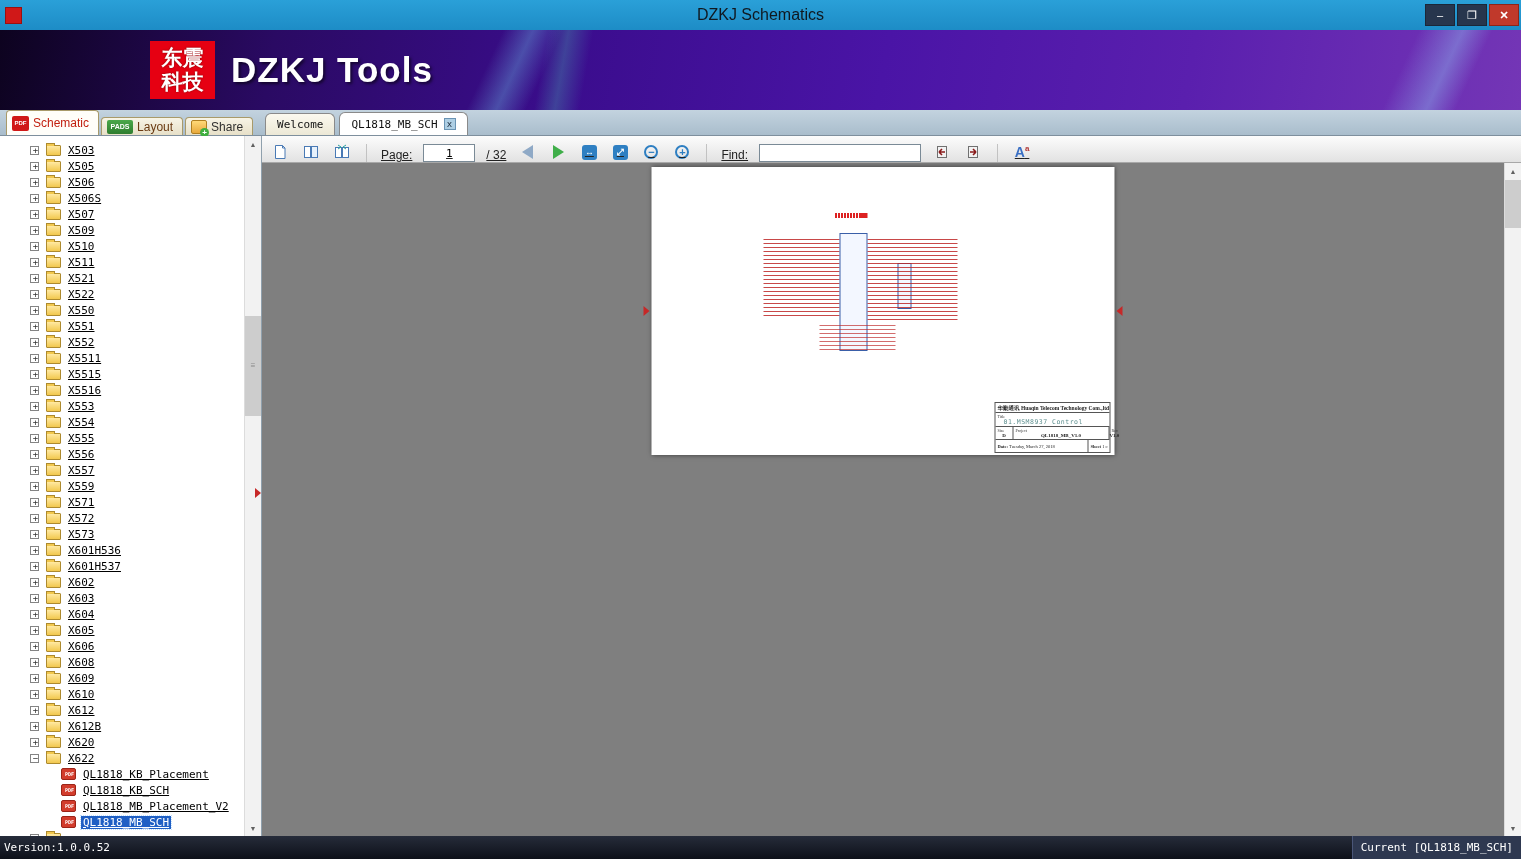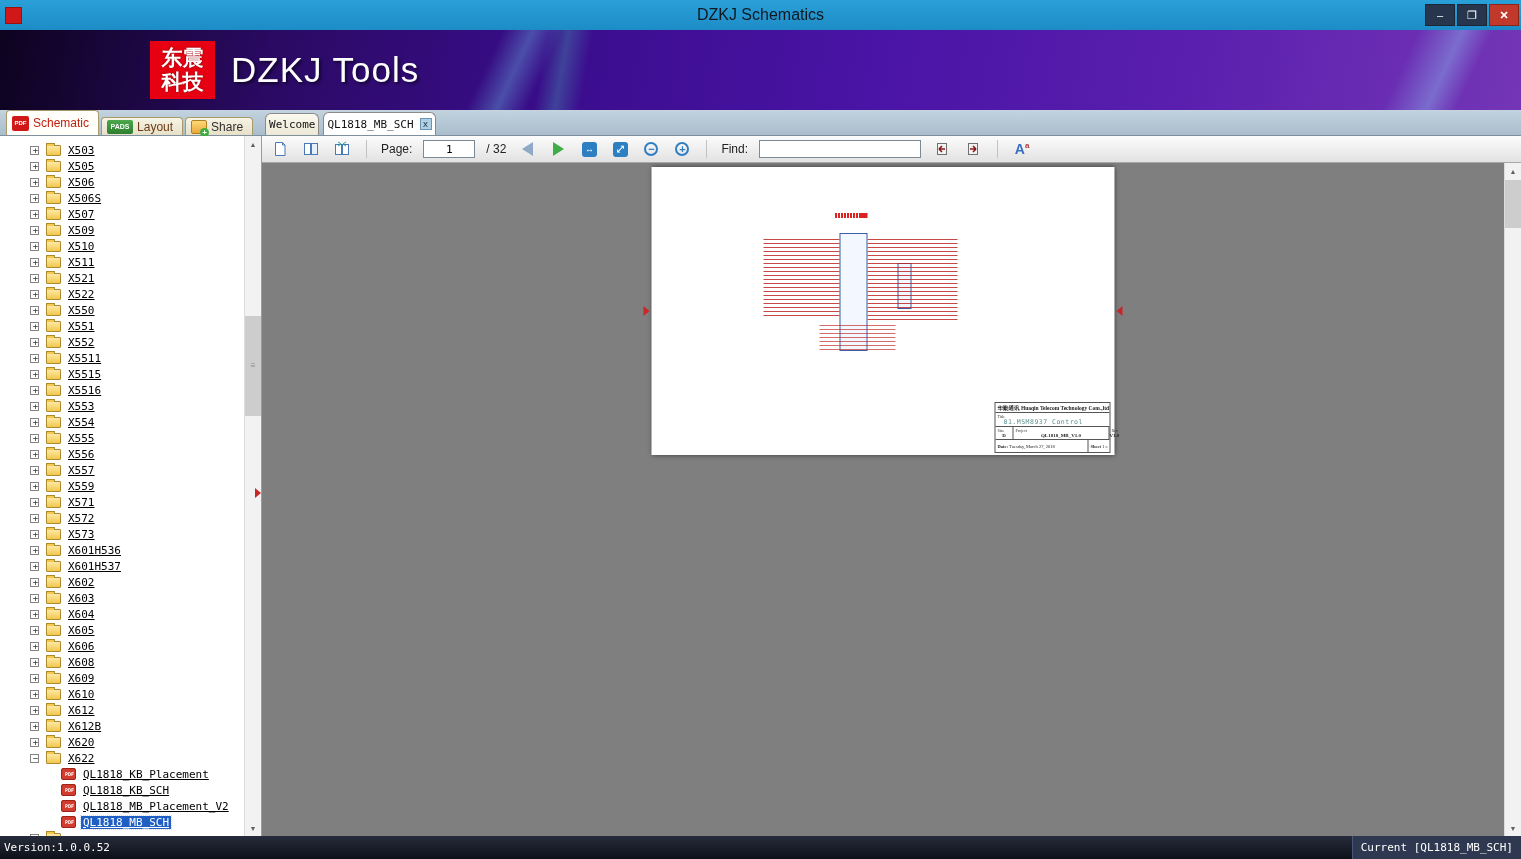--- a/index.html
+++ b/index.html
@@ -17,36 +17,36 @@
   .tb-btn.close { background:#c0392b; border:1px solid #8e2418; font-weight:bold; }
 
   
   .banner { height:80px; flex:0 0 80px; position:relative; overflow:hidden; display:flex; align-items:center;
     background:linear-gradient(100deg,#0d031f 0%,#2a0a63 18%,#3b0d8e 38%,#4a14a6 58%,#5a1fae 78%,#7436b6 100%); }
   .streak { position:absolute; top:-30px; height:160px; pointer-events:none; }
   .s1 { left:360px; width:300px; background:linear-gradient(115deg,transparent 42%,rgba(120,230,255,.30) 50%,transparent 58%); }
   .s2 { left:470px; width:180px; background:linear-gradient(100deg,transparent 40%,rgba(80,255,200,.22) 50%,transparent 62%); }
   .s3 { left:1330px; width:220px; background:linear-gradient(115deg,transparent 35%,rgba(150,220,255,.35) 50%,transparent 60%); }
   .logo-box { width:65px; height:58px; margin-left:150px; background:#e60012; color:#fff; display:flex; flex-direction:column; align-items:center; justify-content:center; font-weight:bold; font-size:21px; line-height:1.15; z-index:1; text-shadow:0 0 2px #7a0000; flex:0 0 65px; }
-  .brand { color:#fff; font-size:35px; font-weight:normal; letter-spacing:1px; margin-left:16px; text-shadow:2px 2px 3px rgba(0,0,0,.55); z-index:1;text-align:right; }
+  .brand { color:#fff; font-size:35px; font-weight:bold; letter-spacing:1px; margin-left:16px; text-shadow:2px 2px 3px rgba(0,0,0,.55); z-index:1;text-align:right; }
   .banner-subtitle { margin-left:auto; margin-right:110px; color:#fff; font-size:29px; font-weight:bold; text-shadow:2px 2px 3px rgba(0,0,0,.5); z-index:1; }
 
   
   .tabrow { height:26px; flex:0 0 26px; background:linear-gradient(#c3d3df,#a9bdcc); display:flex; align-items:flex-end; padding-left:6px; border-bottom:1px solid #7e8f9d; }
   .app-tab { display:flex; align-items:center; gap:4px; height:18px; padding:0 9px 0 5px; background:linear-gradient(#f7f4e6,#e7e0c8); border:1px solid #a89a6a; border-bottom:none; border-radius:4px 4px 0 0; margin-right:2px; font-size:12px; cursor:default; }
   .app-tab.active { background:#fffef9; height:25px; }
   .tab-label-schematic { color:#c22010; }
   .tab-label-layout { color:#6a3a12; }
   .tab-label-share { color:#303030; }
   .badge-pdf { width:17px; height:15px; background:#d01818; border-radius:2px; color:#fff; font-size:6px; font-weight:bold; display:flex; align-items:center; justify-content:center; }
   .badge-pads { width:26px; height:14px; background:linear-gradient(#4aa84a,#2f7d2f); border-radius:2px; color:#fff; font-size:7px; font-weight:bold; display:flex; align-items:center; justify-content:center; }
   .icon-share { width:16px; height:14px; position:relative; background:linear-gradient(#ffd978,#e8a93c); border:1px solid #b07f20; border-radius:2px; }
   .icon-share::after { content:"+"; position:absolute; right:-3px; bottom:-4px; width:9px; height:9px; background:#3fae3f; border-radius:50%; color:#fff; font-size:8px; line-height:9px; text-align:center; font-weight:bold; }
   .doc-tabs { display:flex; align-items:flex-end; margin-left:10px; }
-  .doc-tab { height:22px; padding:0 3px; background:linear-gradient(#fbf9ef,#ece8d6); border:1px solid #8a8a8a; border-bottom:none; border-radius:6px 6px 0 0; font-family:"DejaVu Sans Mono",monospace; font-size:11px; color:#111; display:flex; align-items:center; gap:6px; margin-right:4px; cursor:default; }
+  .doc-tab { height:22px; padding:0 11px; background:linear-gradient(#fbf9ef,#ece8d6); border:1px solid #8a8a8a; border-bottom:none; border-radius:6px 6px 0 0; font-family:"DejaVu Sans Mono",monospace; font-size:11px; color:#111; display:flex; align-items:center; gap:6px; margin-right:4px; cursor:default; }
   .doc-tab.active { background:#fff; height:23px; }
   .tab-close { width:12px; height:12px; background:#aecfe4; border:1px solid #6a94b4; color:#234; font-size:9px; line-height:10px; text-align:center; cursor:pointer; }
 
   
   .content { flex:1; display:flex; min-height:0; position:relative; background:#fff; }
 
   
   .sidebar { width:262px; flex:0 0 262px; background:#fff; border-right:1px solid #8fa0ad; display:flex; min-height:0; }
   .tree { flex:1; overflow:hidden; padding-top:6px; }
   .tree-row { display:flex; align-items:center; height:16px; padding-left:30px; font-size:11px; font-family:"DejaVu Sans Mono",monospace; color:#000; white-space:nowrap; cursor:default; }
@@ -69,21 +69,21 @@
   .scroll-thumb { position:absolute; left:0; width:16px; background:#cdcdcd; cursor:pointer; }
   .scroll-thumb .grip { position:absolute; left:50%; top:50%; transform:translate(-50%,-50%); color:#8a8a8a; font-size:8px; line-height:6px; }
 
   
   .splitter-arrow { position:absolute; left:255px; top:352px; width:0; height:0; border-top:5px solid transparent; border-bottom:5px solid transparent; border-left:6px solid #c62828; z-index:5; }
 
   
   .main { flex:1; display:flex; flex-direction:column; min-width:0; }
 
   
-  .toolbar { height:27px; flex:0 0 27px; background:linear-gradient(#fcfcfc,#e2e2e2); border-bottom:1px solid #a8a8a8; display:flex; align-items:center; padding:0 8px; gap:11px; font-size:12px; color:#222; }
+  .toolbar { height:27px; flex:0 0 27px; background:linear-gradient(#fcfcfc,#e2e2e2); border-bottom:1px solid #a8a8a8; display:flex; align-items:flex-end; padding:0 8px; gap:11px; font-size:12px; color:#222;text-decoration:underline; }
   .tool-icon { width:20px; height:20px; display:flex; align-items:center; justify-content:center; cursor:pointer; flex:0 0 20px; }
   .tool-sep { width:1px; height:18px; background:#c2c2c2; margin:0 3px; }
   .page-input { width:52px; height:18px; border:1px solid #7a8a96; font-size:11px; text-align:center; font-family:"DejaVu Sans Mono",monospace; }
   .find-input { width:162px; height:18px; border:1px solid #7a8a96; font-size:11px; padding:0 3px; font-family:"DejaVu Sans Mono",monospace; }
   .tri { width:0; height:0; }
   .tri.prev { border-top:7px solid transparent; border-bottom:7px solid transparent; border-right:11px solid #8fa9c6; }
   .tri.next { border-top:7px solid transparent; border-bottom:7px solid transparent; border-left:11px solid #3fae49; }
   .fit-box { width:15px; height:15px; background:#2e7fc2; border-radius:3px; color:#fff; font-size:9px; line-height:15px; text-align:center; font-weight:bold; }
   .zoom-circle { width:14px; height:14px; border:2px solid #2e7fc2; border-radius:50%; color:#2e7fc2; font-size:11px; line-height:10px; text-align:center; font-weight:bold; }
   .font-icon { font-size:14px; font-weight:bold; color:#3a6fc4; line-height:1; }

